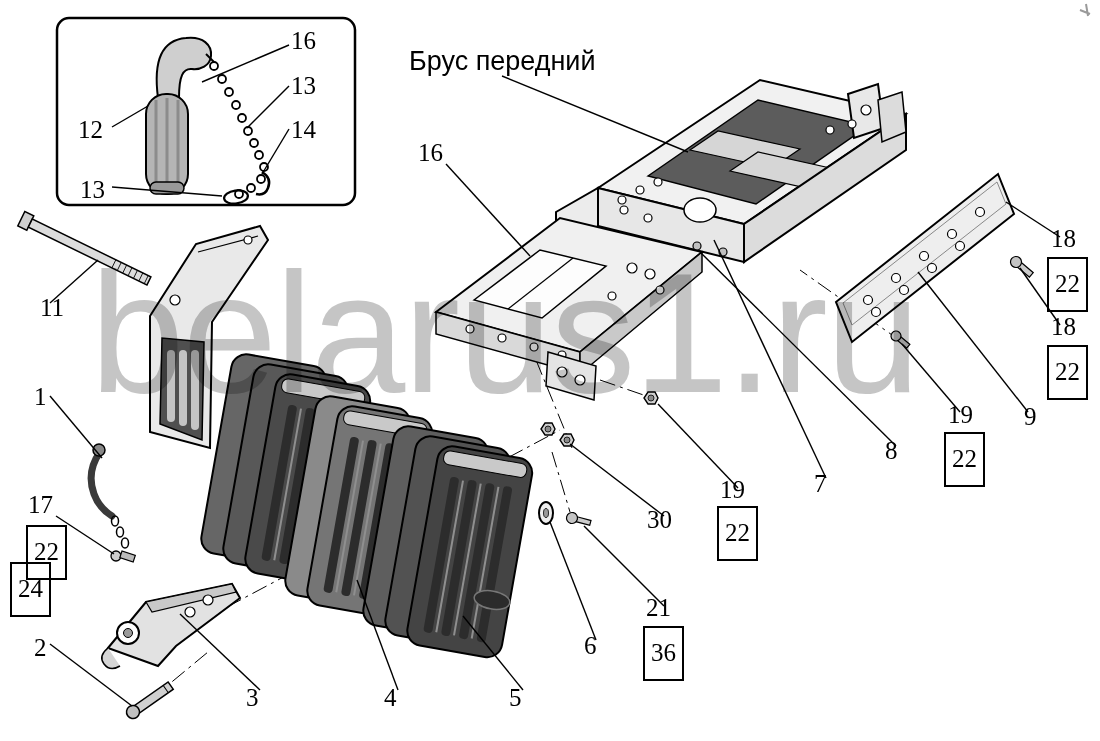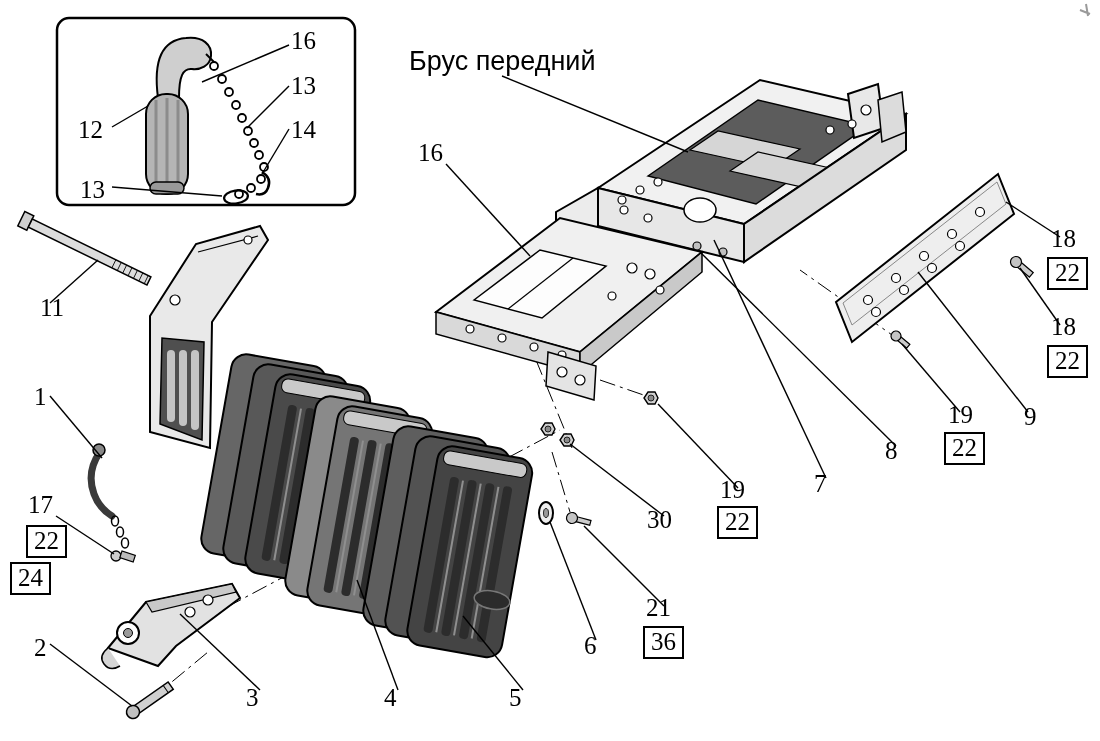--- a/index.html
+++ b/index.html
@@ -12,21 +12,21 @@
   .watermark{
     position:absolute;left:90px;top:248px;
     font-size:170px;letter-spacing:-2px;line-height:1;
     color:rgba(150,150,150,.55);mix-blend-mode:multiply;
     white-space:nowrap;pointer-events:none;user-select:none;
   }
   .labels-layer{position:absolute;inset:0;}
   .lbl{
     position:absolute;font-size:25px;color:#000;line-height:1.15;font-family:Liberation Serif, serif;
   }
-  .lbl.boxed{border:2px solid #000;padding:0 6px;}
+  .lbl.boxed{border:2px solid #000;padding:11px 6px;}
   .title{
     position:absolute;left:409px;top:46px;font-size:27px;color:#000;
   }
 </style>
 </head>
 <body>
 
 <div class="stage">
 
 <svg width="1100" height="741" viewBox="0 0 1100 741">
@@ -252,20 +252,21 @@
     <line x1="738" y1="488" x2="658" y2="404"></line>
     <line x1="826" y1="478" x2="714" y2="240"></line>
     <line x1="896" y1="446" x2="700" y2="252"></line>
     <line x1="960" y1="412" x2="902" y2="344"></line>
     <line x1="1028" y1="412" x2="918" y2="272"></line>
     <line x1="1060" y1="237" x2="1006" y2="202"></line>
     <line x1="1060" y1="325" x2="1020" y2="268"></line>
   </g>
 </svg>
 
+<div class="watermark">belarus1.ru</div>
 
 <div class="labels-layer">
   <div class="title">Брус передний</div>
 
   <div class="lbl" style="left:291px;top:27px">16</div>
   <div class="lbl" style="left:291px;top:72px">13</div>
   <div class="lbl" style="left:291px;top:116px">14</div>
   <div class="lbl" style="left:78px;top:116px">12</div>
   <div class="lbl" style="left:80px;top:176px">13</div>
 

